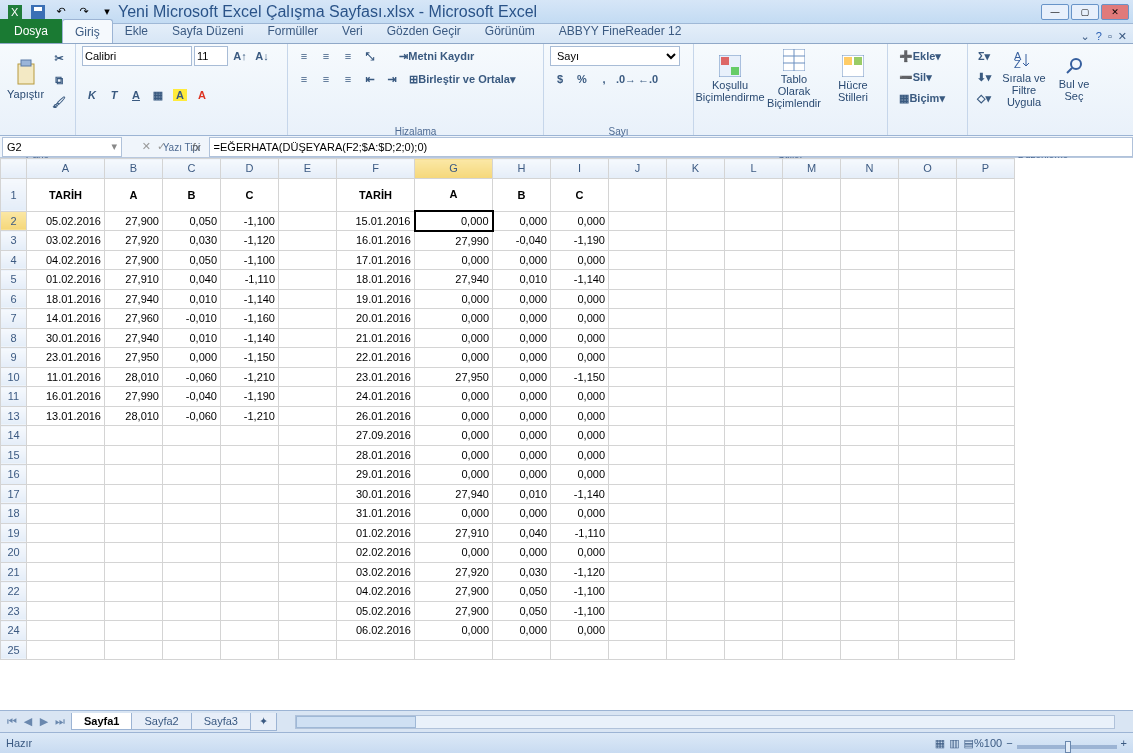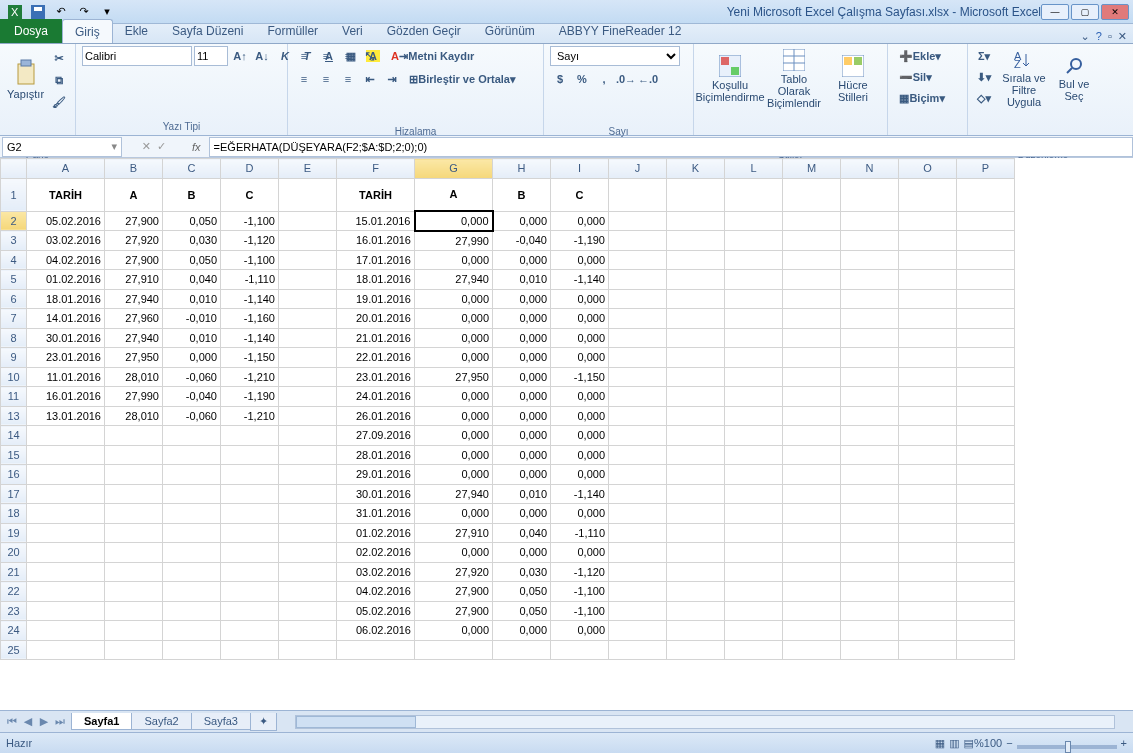--- a/index.html
+++ b/index.html
@@ -1,20 +1,20 @@
 <!DOCTYPE html>
 <html><head>
 <meta charset="utf-8">
 <style>
 *{box-sizing:border-box;margin:0;padding:0;font-family:"Segoe UI",Tahoma,sans-serif;font-size:11px;}
 body{background:#fff;overflow:hidden;width:1133px;height:753px;}
 .titlebar{height:24px;background:linear-gradient(#d6e6f7,#c3dbf3);display:flex;align-items:center;border-bottom:1px solid #9fb8d6;}
 .qat{display:flex;align-items:center;gap:1px;padding-left:4px;}
 .qat-btn{width:22px;height:20px;display:flex;align-items:center;justify-content:center;background:transparent;border:1px solid transparent;border-radius:2px;}
-.title-text{flex:1;text-align:right;color:#2a5388;font-size:12px;}
+.title-text{flex:1;text-align:left;color:#2a5388;font-size:16px;}
 .win-btns{display:flex;gap:2px;padding-right:4px;}
 .win-btn{width:28px;height:16px;background:#e8f0fb;border:1px solid #6894c8;border-radius:2px;display:flex;align-items:center;justify-content:center;font-size:9px;}
 .ribbon-tabs{height:20px;background:linear-gradient(#e4eef9,#d7e6f6);display:flex;align-items:flex-end;padding-left:0;border-bottom:1px solid #8fa8c8;}
 .file-tab{background:#1a7a33;color:#fff;padding:4px 14px;font-size:12px;height:24px;display:flex;align-items:center;}
 .rtab{padding:4px 12px;font-size:12px;color:#3b5a82;cursor:default;height:24px;display:flex;align-items:center;}
 .rtab.active{background:#f5f9fd;border:1px solid #9cb4d4;border-bottom:none;border-radius:3px 3px 0 0;}
 .ribbon{height:92px;background:linear-gradient(#f6fafd,#e9f1fa);border-bottom:1px solid #9cb4d4;display:flex;}
 .rgroup{border-right:1px solid #c6d6ea;padding:2px 6px;display:flex;flex-direction:column;height:100%;}
 .rgroup-body{flex:1;display:flex;align-items:flex-start;gap:4px;}
 .rgroup-label{text-align:center;font-size:10px;color:#4d6a92;padding:1px 0;margin-top:36px;}
@@ -115,21 +115,21 @@
       <div style="display:flex;flex-direction:column;gap:2px;margin-top:2px;">
         <div class="sbtn">✂</div>
         <div class="sbtn">⧉</div>
         <div class="sbtn">🖌</div>
       </div>
     </div>
     <div class="rgroup-label">Pano</div>
   </div>
 
   <div class="rgroup" style="width:212px;">
-    <div class="rgroup-body" style="flex-direction:row;gap:3px;">
+    <div class="rgroup-body" style="flex-direction:column;gap:19px;">
       <div class="smallctl">
         <input class="font-sel" style="width: 110px;" value="Calibri">
         <input class="font-sel" style="width: 34px;" value="11">
         <div class="sbtn">A↑</div>
         <div class="sbtn">A↓</div>
       </div>
       <div class="iconrow">
         <div class="sbtn" style="font-style:italic;">K</div>
         <div class="sbtn" style="font-style:italic;">T</div>
         <div class="sbtn" style="text-decoration:underline;">A</div>

